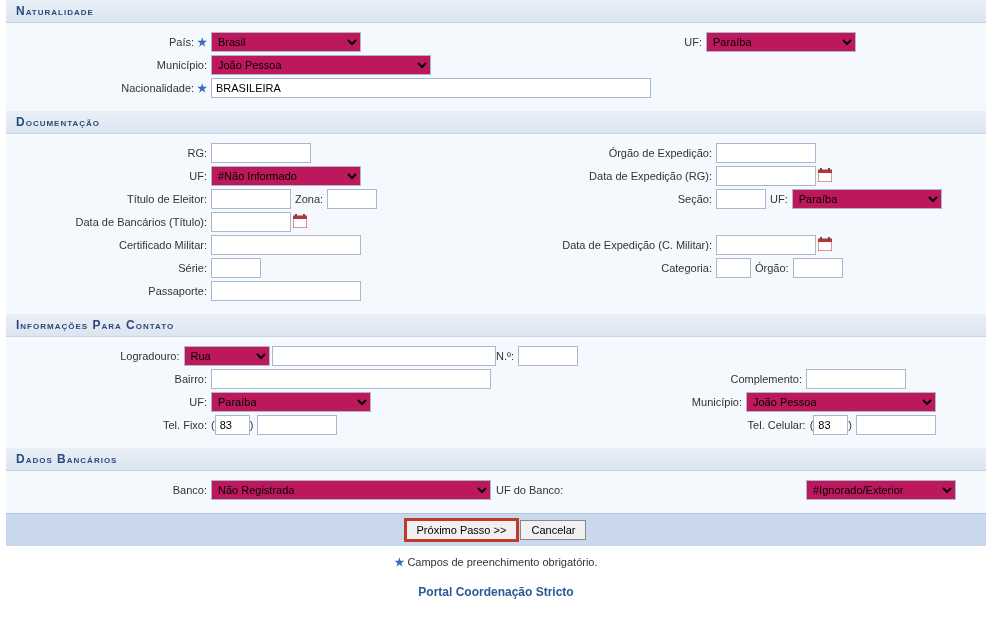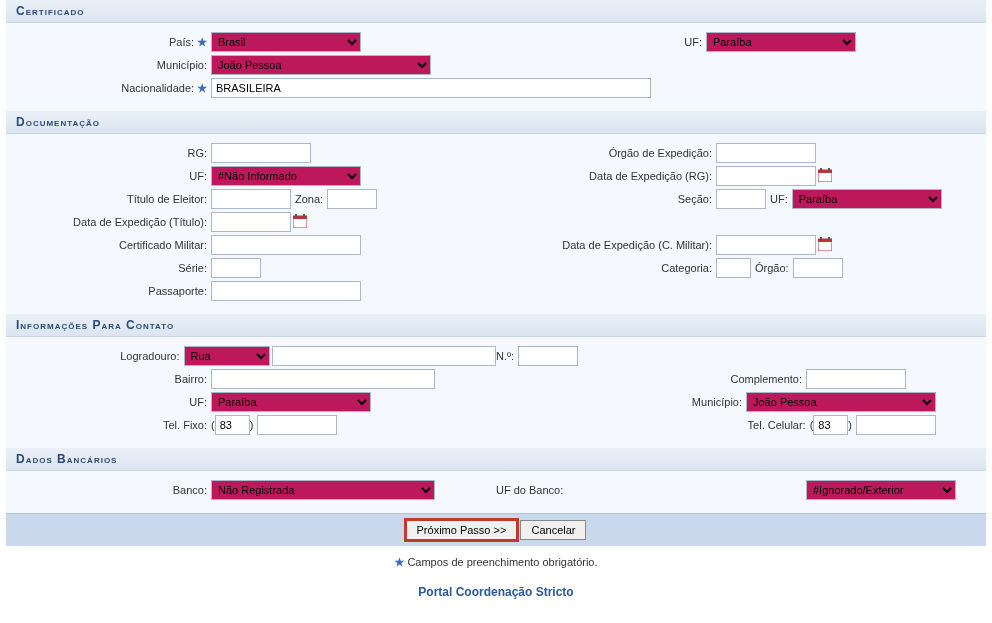--- a/index.html
+++ b/index.html
@@ -62,21 +62,21 @@
   padding: 1px 2px;
   height: 20px;
 }
 .w-50 { width: 50px; }
 .w-60 { width: 60px; }
 .w-80 { width: 80px; }
 .w-100 { width: 100px; }
 .w-150 { width: 150px; }
 .w-160 { width: 160px; }
 .w-220 { width: 220px; }
-.w-280 { width: 224px; }
+.w-280 { width: 280px; }
 .w-440 { width: 440px; }
 .w-30 { width: 35px; }
 .icon-magnifier {
   display: inline-block;
   width: 16px;
   height: 16px;
   position: relative;
   margin: 0 4px;
 }
 .icon-magnifier svg { display:block; }
@@ -117,21 +117,21 @@
   padding: 6px;
   font-size: 12px;
 }
 .paren { color: #333; }
 </style>
 </head>
 <body>
 
 <div class="form-container">
 
-  <div class="section-header">Certificado</div>
+  <div class="section-header">Naturalidade</div>
   <div class="section-body">
     <div class="row">
       <div class="left-col col">
         <span class="label label-200"><span>País:</span> <span class="star">★</span></span>
         <select class="w-150"><option>Brasil</option></select>
       </div>
       <div class="right-col col" style="justify-content:flex-end; padding-right:120px;">
         <span class="label">UF:</span>
         <select class="w-150"><option>Paraíba</option></select>
       </div>
@@ -189,21 +189,21 @@
       </div>
       <div class="right-col col">
         <span class="label label-r">Seção:</span>
         <input type="text" class="w-50" style="">
         <span class="label" style="padding-left:4px;">UF:</span>
         <select class="w-150"><option>Paraíba</option></select>
       </div>
     </div>
     <div class="row">
       <div class="left-col col">
-        <span class="label label-200">Data de Expedição (Título):</span>
+        <span class="label label-200">Data de Bancários (Título):</span>
         <input type="text" class="w-80" style="">
         <span class="icon-calendar">
             <svg width="14" height="14">
               <rect x="0" y="2" width="14" height="12" fill="#fff" stroke="#b33"></rect>
               <rect x="0" y="2" width="14" height="3" fill="#b33"></rect>
               <rect x="2" y="0" width="2" height="3" fill="#555"></rect>
               <rect x="10" y="0" width="2" height="3" fill="#555"></rect>
             </svg>
           </span>
       </div>

